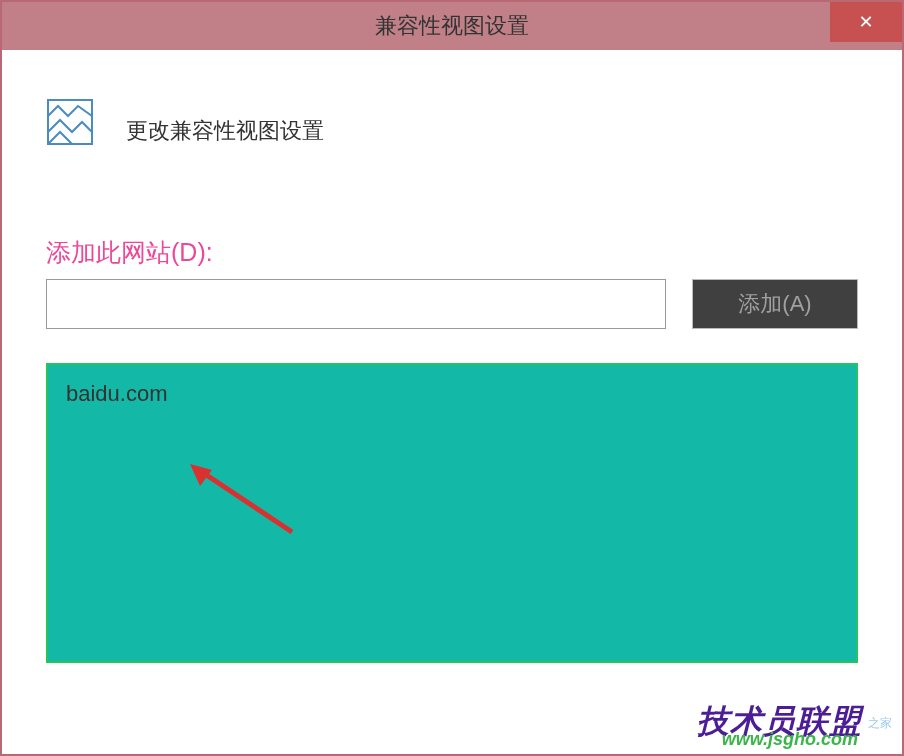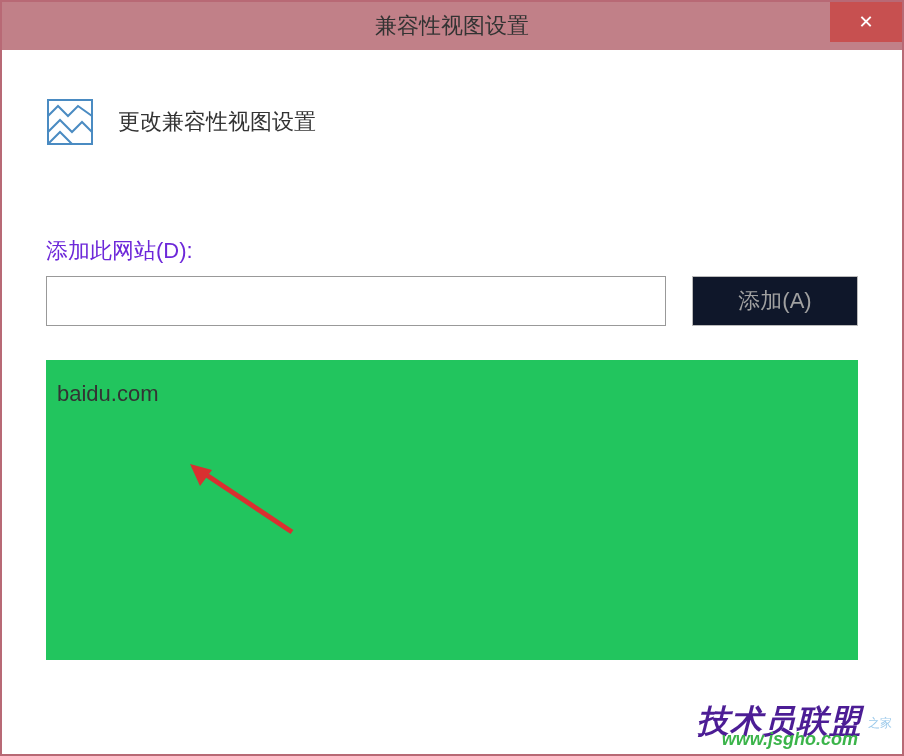--- a/index.html
+++ b/index.html
@@ -47,61 +47,61 @@
       align-items: center;
       justify-content: center;
       font-size: 18px;
       cursor: pointer;
     }
     .content {
       padding: 48px 44px 0 44px;
     }
     .header-row {
       display: flex;
-      align-items: center;
-      gap: 24px;
+      align-items: flex-end;
+      gap: 32px;
       margin-bottom: 90px;
     }
     .header-icon {
       width: 48px;
       height: 48px;
       flex-shrink: 0;
     }
     .header-text {
       font-size: 22px;
       color: #333;
     }
     .field-group {
       margin-bottom: 34px;
     }
     .field-label {
-      font-size: 22px;
-      color: #6d28d9;
+      font-size: 25px;
+      color: #ec4899;
       margin-bottom: 10px;
     }
     .field-row {
       display: flex;
       gap: 26px;
       align-items: flex-start;
     }
     .text-input {
       flex: 1;
       height: 50px;
       border: 1px solid #999;
       background: #fff;
       font-size: 20px;
       padding: 0 10px;
       outline: none;
     }
     .listbox {
       flex: 1;
       height: 300px;
-      border: 5px solid #22c55e;
-      background: #22c55e;
-      padding: 14px 6px;
+      border: 2px solid #22c55e;
+      background: #14b8a6;
+      padding: 14px 18px;
       font-size: 22px;
       color: #333;
       overflow: auto;
       position: relative;
     }
     .list-item {
       padding: 2px 0;
     }
     .side-btn {
       width: 166px;
@@ -110,21 +110,21 @@
       background: #f0f0f0;
       font-size: 22px;
       color: #888;
       cursor: pointer;
       display: flex;
       align-items: center;
       justify-content: center;
     }
     .side-btn.disabled {
       color: #a0a0a0;
-      background: #0f172a;
+      background: #404040;
       cursor: default;
     }
     .arrow-annotation {
       position: absolute;
       left: 180px;
       top: 460px;
       pointer-events: none;
     }
     .watermark1 {
       position: absolute;

